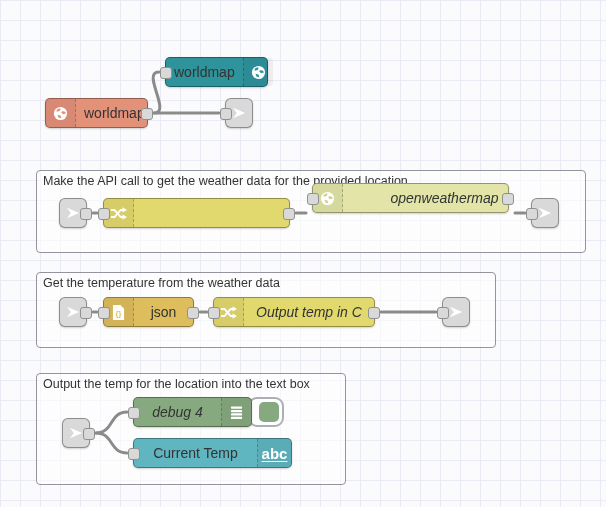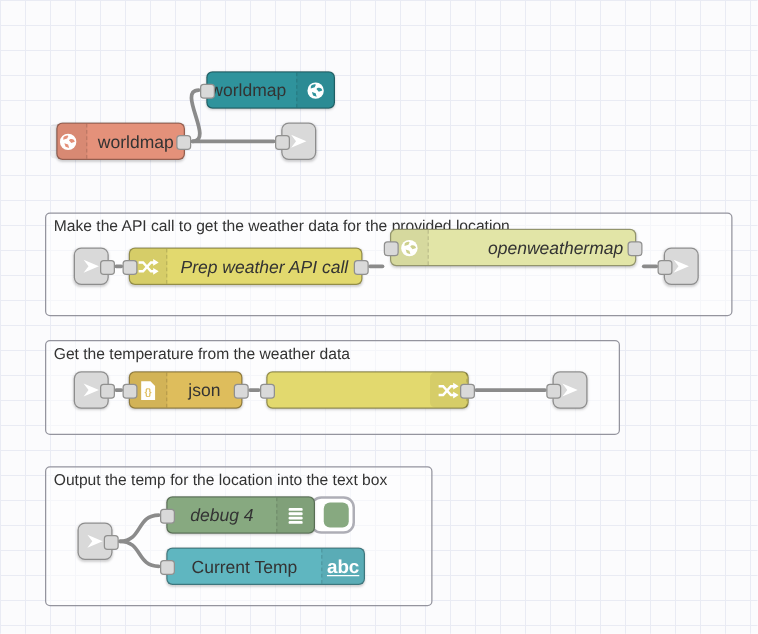--- a/index.html
+++ b/index.html
@@ -17,21 +17,21 @@
   #g1{left:22px;top:31px;width:290px;height:121px;}
   #g2{left:36px;top:170px;width:550px;height:83px;}
   #g3{left:36px;top:272px;width:460px;height:76px;}
   #g4{left:36px;top:373px;width:310px;height:112px;}
   
   #wires{position:absolute;left:0;top:0;z-index:2;}
   #wires path{stroke:#8b8b8b;stroke-width:3;fill:none;stroke-linecap:round;}
   
   .node{position:absolute;height:30px;border-radius:5px;border:1px solid rgba(0,0,0,0.35);
     box-sizing:border-box;display:flex;align-items:stretch;font-size:14px;color:#333;
-    box-shadow:0 1px 2px rgba(0,0,0,0.18);z-index:3;justify-content:flex-end;}
+    box-shadow:0 1px 2px rgba(0,0,0,0.18);z-index:3;}
   .node .label{flex:1;display:flex;align-items:center;justify-content:center;
     padding:0 8px;white-space:nowrap;}
   .it{font-style:italic;}
   .icon-region{width:29px;flex:none;display:flex;align-items:center;justify-content:center;
     background:rgba(0,0,0,0.05);}
   .icon-region.left{border-right:1px dashed rgba(0,0,0,0.22);border-radius:4px 0 0 4px;}
   .icon-region.right{border-left:1px dashed rgba(0,0,0,0.22);border-radius:0 4px 4px 0;}
   .icon-region.abc-region{width:33px;}
   .abc-text{color:#fff;font-weight:bold;font-size:15px;text-decoration:underline;
     text-underline-offset:2px;}
@@ -130,21 +130,20 @@
     <div class="port in"></div>
     <div class="icon-region left">
       <svg viewBox="0 0 19 16" width="17" height="15">
           <g stroke="#fff" stroke-width="2.2" fill="none">
             <path d="M1 4 h4 l7 8 h3"></path>
             <path d="M1 12 h4 l7 -8 h3"></path>
           </g>
           <path fill="#fff" d="M14 1l5 3-5 3zM14 9l5 3-5 3z"></path>
         </svg>
     </div>
-    <div class="label it">Prep weather API call</div>
     <div class="port out"></div>
   </div>
 
   <div class="node" id="n-owm">
     <div class="port in"></div>
     <div class="icon-region left">
       <svg viewBox="0 0 16 16" width="15" height="15">
           <circle cx="8" cy="8" r="7" fill="#fff"></circle>
           <path fill="#cdd08e" d="M4 4c1.2-1.1 3-1.9 4.2-1l-1 2.2-3.4 1zM9.5 5.8c2-.9 4 .2 4.2 2.1l-3 1-2-2.2zM4.8 9.2l3.2 1 .9 3-3.1-1z"></path>
         </svg>
@@ -183,20 +182,21 @@
     <div class="port in"></div>
     <div class="icon-region left">
       <svg viewBox="0 0 19 16" width="17" height="15">
           <g stroke="#fff" stroke-width="2.2" fill="none">
             <path d="M1 4 h4 l7 8 h3"></path>
             <path d="M1 12 h4 l7 -8 h3"></path>
           </g>
           <path fill="#fff" d="M14 1l5 3-5 3zM14 9l5 3-5 3z"></path>
         </svg>
     </div>
+    <div class="label it">Output temp in C</div>
     <div class="port out"></div>
   </div>
 
   <div class="node link" id="n-link5">
     <div class="port in"></div>
     <svg viewBox="0 0 16 16" width="14" height="14">
         <path fill="#fff" d="M1 2 L15 8 L1 14 L5.5 8 Z"></path>
       </svg>
   </div>
 

